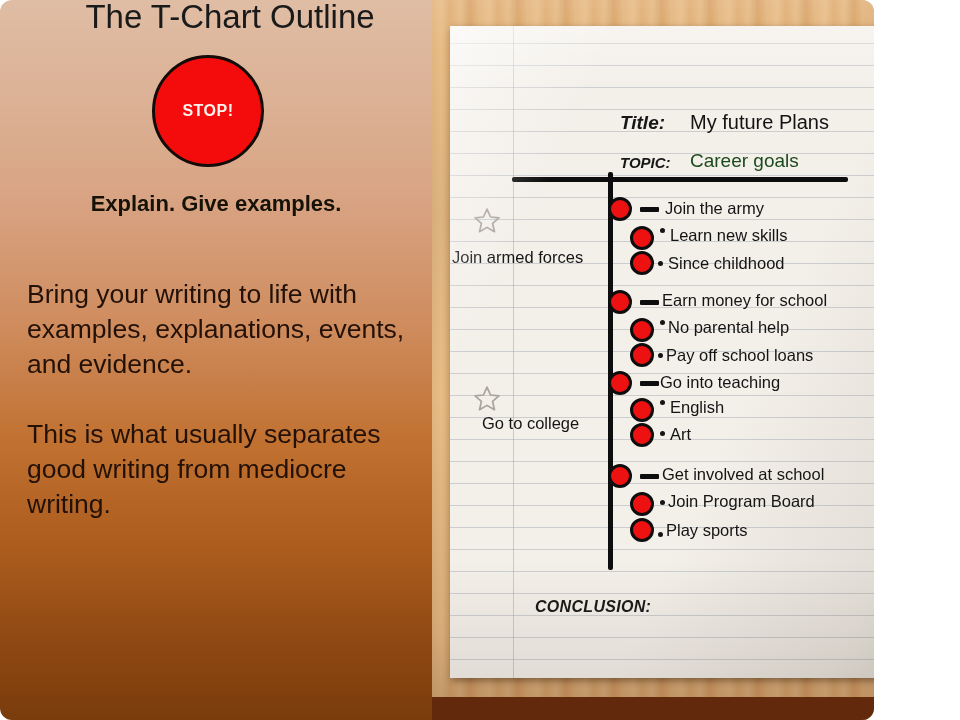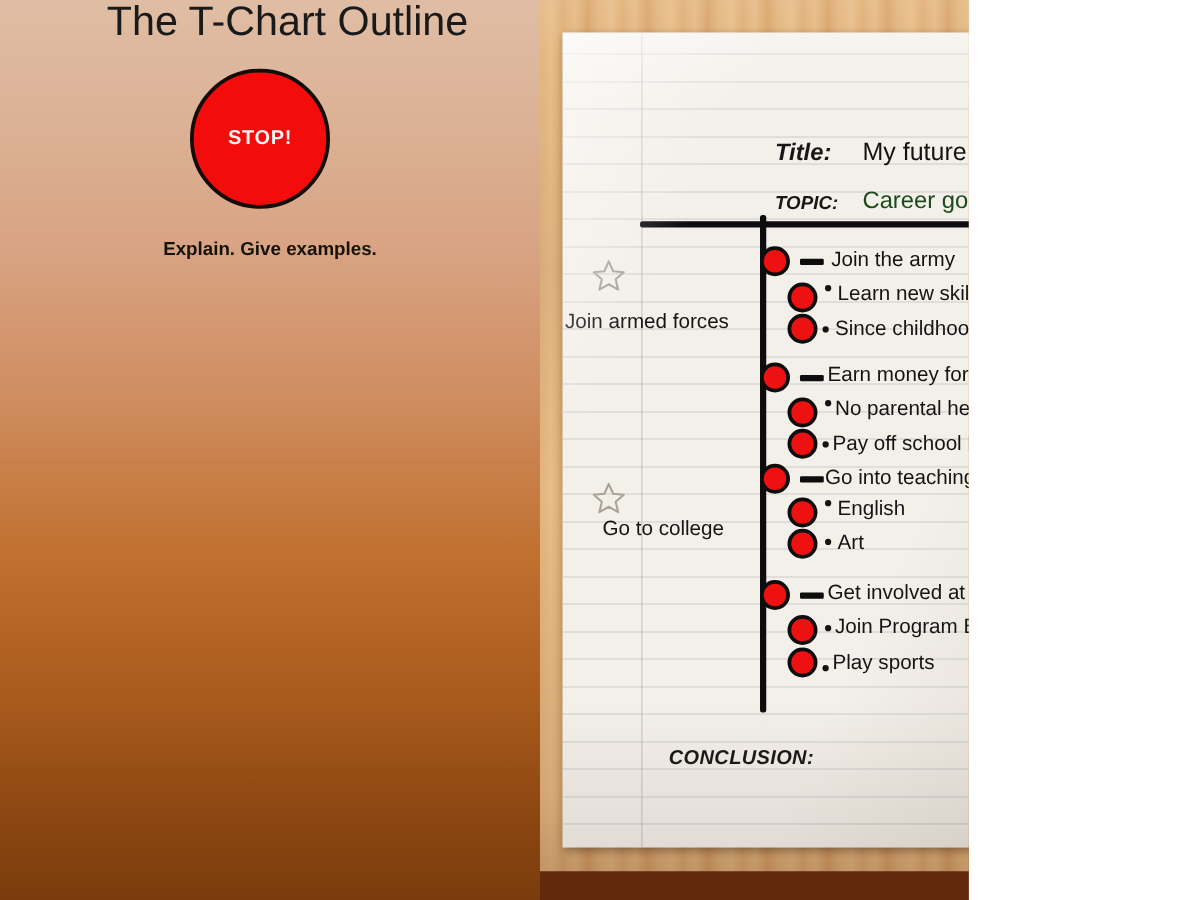--- a/index.html
+++ b/index.html
@@ -2,22 +2,23 @@
 <html><head>
 <meta charset="utf-8">
 <style>
   html,body{margin:0;padding:0;}
   body{
     width:960px;height:720px;overflow:hidden;
     font-family:"Liberation Sans", sans-serif;
     background:#cfa display;
   }
   #slide{
-    position:relative;width:775px;height:720px;overflow:hidden;
+    position:relative;width:874px;height:720px;overflow:hidden;
     background:linear-gradient(180deg,#dfbda4 0%,#dcb296 13%,#d8a383 28%,#cf8c5e 45%,#c0702f 62%,#a85a1c 78%,#8d4712 90%,#7a3c0c 100%);
+    border-radius:12px;
   }
 
   
   #left-pane{position:absolute;left:0;top:0;width:432px;height:720px;}
 
   #slide-title{
     position:absolute;left:30px;top:-2px;width:400px;
     font-size:33px;color:#1a1a1a;letter-spacing:0px;
     text-align:center;white-space:nowrap;
     font-family:"Liberation Sans", sans-serif;
@@ -29,21 +30,21 @@
     box-sizing:border-box;
   }
   #stop-label{
     position:absolute;left:0;top:0;width:100%;height:100%;
     display:flex;align-items:center;justify-content:center;
     color:#fdf4f0;font-size:16px;font-weight:700;letter-spacing:0.5px;
   }
 
   #explain-line{
     position:absolute;left:0;top:191px;width:432px;text-align:center;
-    font-size:15px;font-weight:700;color:#161208;
+    font-size:22px;font-weight:700;color:#161208;
   }
 
   #body-copy{
     position:absolute;left:27px;top:277px;width:400px;
     font-size:26.5px;line-height:1.33;color:#231108;
   }
   #body-copy p{margin:0 0 34px 0;}
   #body-copy p:last-child{margin-bottom:0;}
 
   
@@ -142,20 +143,24 @@
   <div id="left-pane">
 
     <div id="slide-title">The T-Chart Outline</div>
 
     <div id="stop-sign">
       <div id="stop-label">STOP!</div>
     </div>
 
     <div id="explain-line">Explain. Give examples.</div>
 
+    <div id="body-copy">
+      <p>Bring your writing to life with examples, explanations, events, and evidence.</p>
+      <p>This is what usually separates good writing from mediocre writing.</p>
+    </div>
   </div>
 
   <div id="wood">
     <div id="wood-right-fade"></div>
     <div id="wood-bottom-band"></div>
   </div>
   <div id="right-edge"></div>
 
   <div id="paper">
     <div id="paper-rules"></div>

